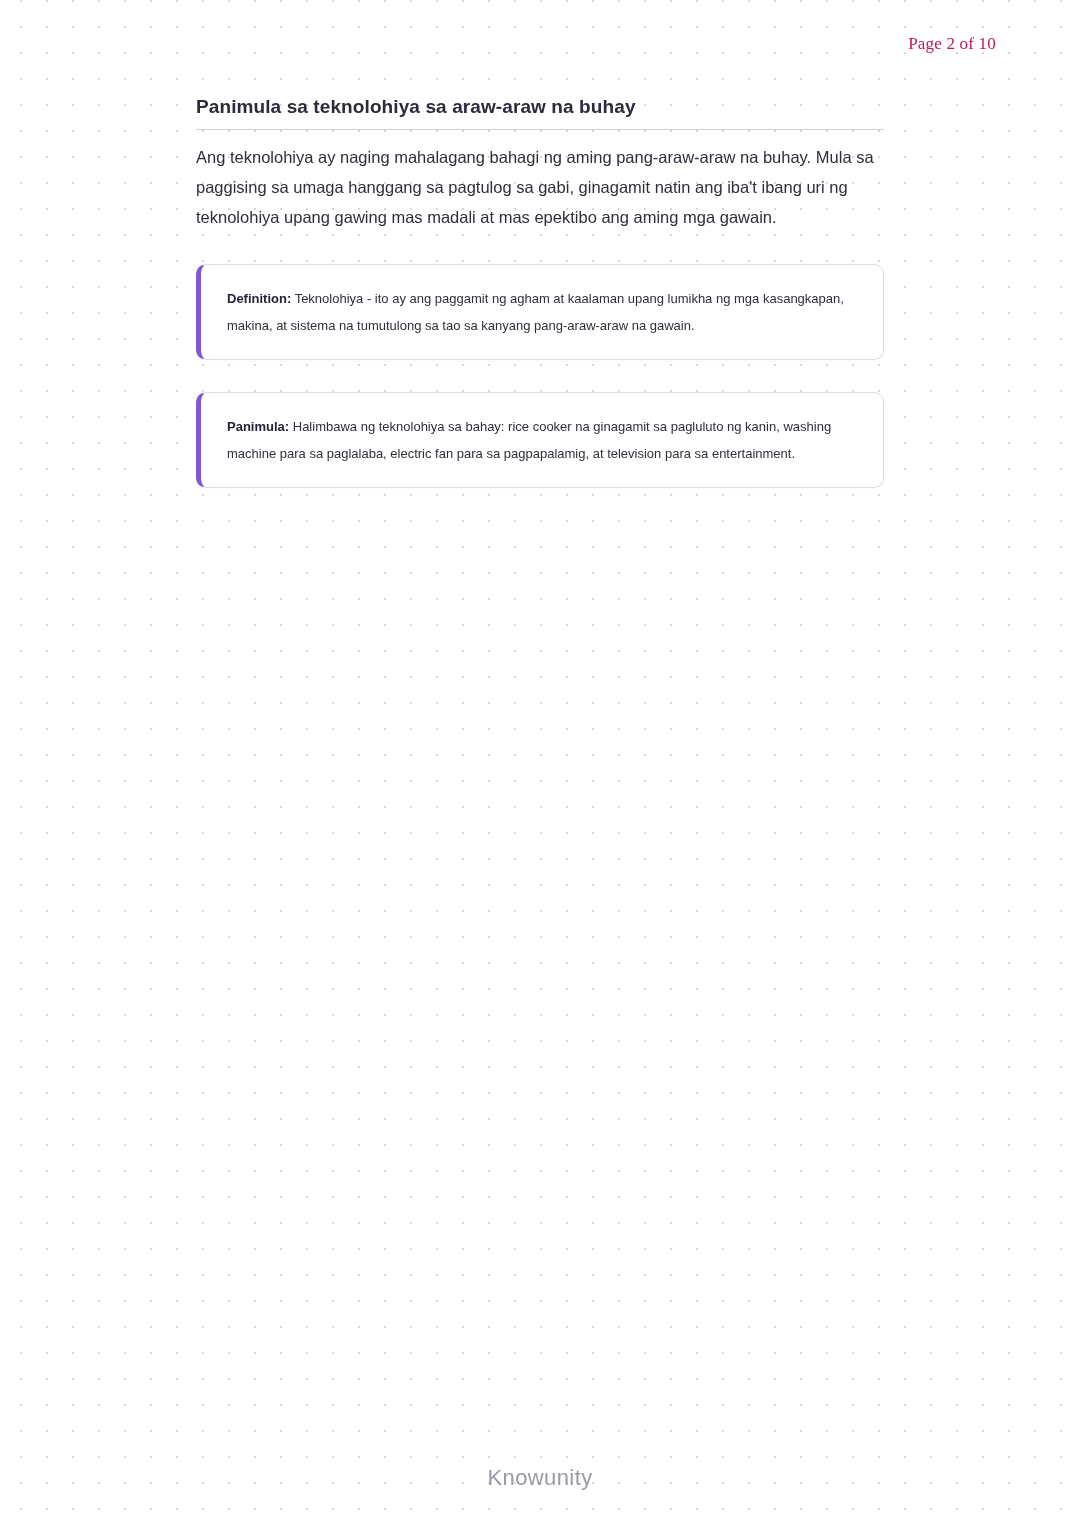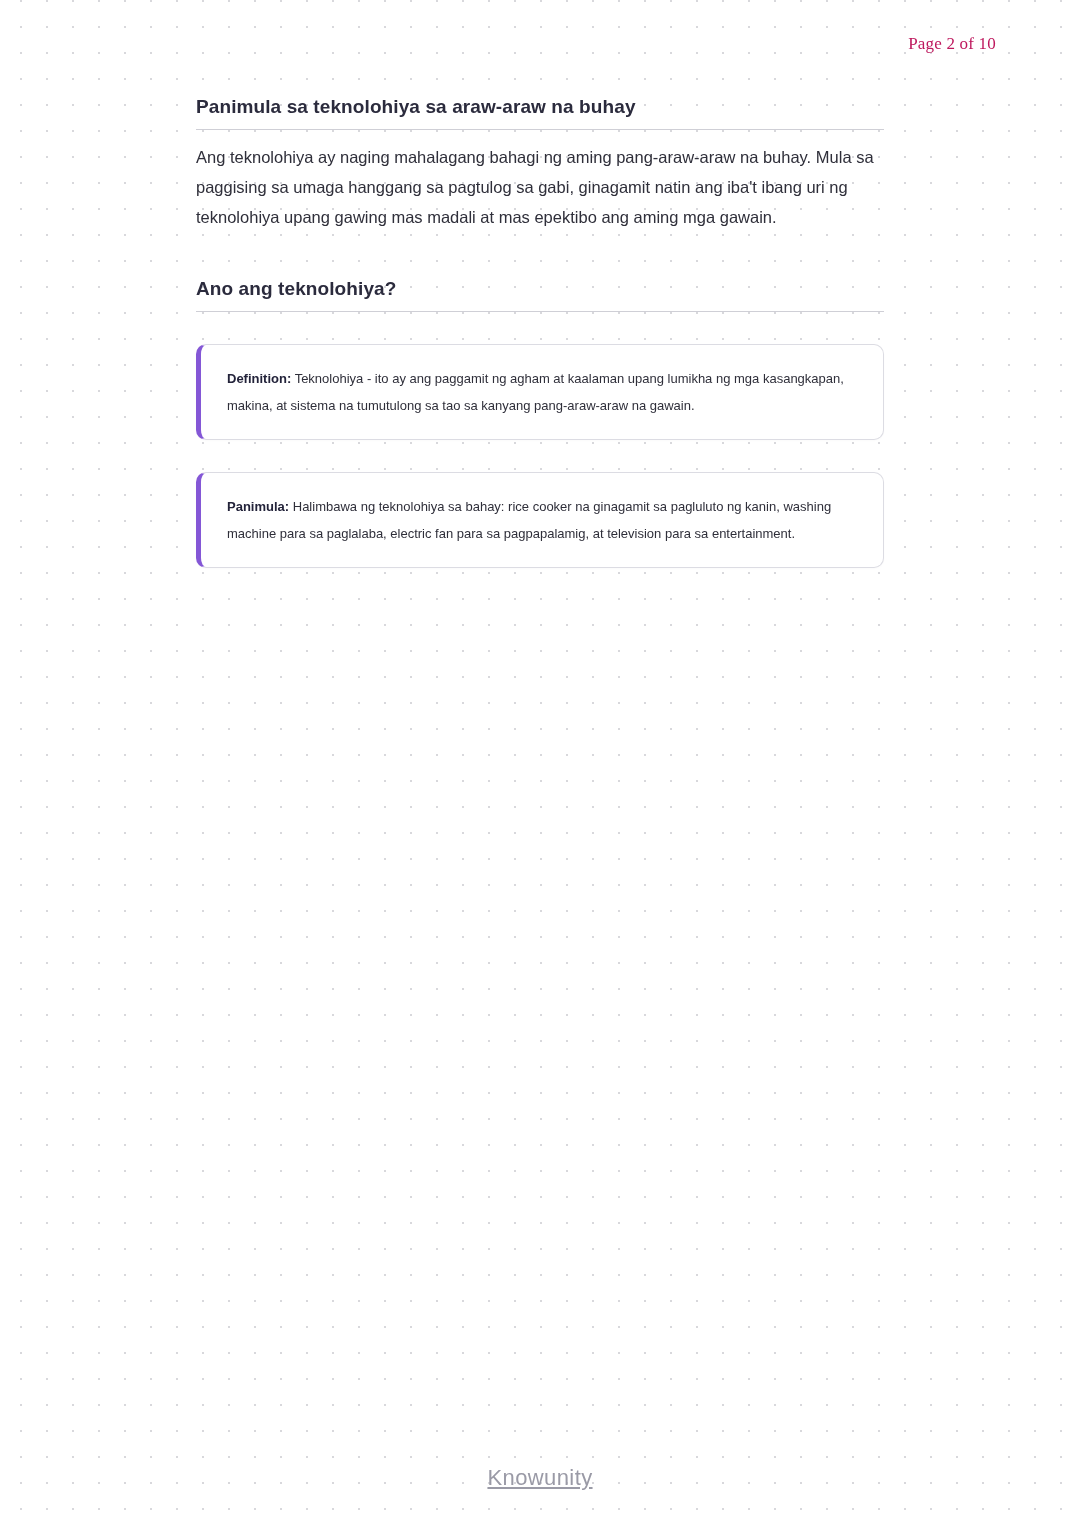--- a/index.html
+++ b/index.html
@@ -92,39 +92,37 @@
 
   .watermark {
     position: absolute;
     left: 0;
     right: 0;
     bottom: 36px;
     text-align: center;
     font-size: 22px;
     color: #9a9aa6;
     letter-spacing: 0.4px;
-    text-decoration: underline;
   }
 </style>
 </head>
 <body>
 
 <div class="page-sheet"></div>
 
 <div class="page-content">
 
   <div class="page-number">Page 2 of 10</div>
 
   <div class="doc-body">
 
     <h2 class="section-title">Panimula sa teknolohiya sa araw-araw na buhay</h2>
 
     <p class="para">Ang teknolohiya ay naging mahalagang bahagi ng aming pang-araw-araw na buhay. Mula sa paggising sa umaga hanggang sa pagtulog sa gabi, ginagamit natin ang iba't ibang uri ng teknolohiya upang gawing mas madali at mas epektibo ang aming mga gawain.</p>
 
-    <h2 class="section-title second">Ano ang teknolohiya?</h2>
 
     <div class="callout">
       <p>
         <span class="label">Definition:</span><span> Teknolohiya - ito ay ang paggamit ng agham at kaalaman upang lumikha ng mga kasangkapan, makina, at sistema na tumutulong sa tao sa kanyang pang-araw-araw na gawain.</span>
       </p>
     </div>
 
 
     <div class="callout">
       <p>

